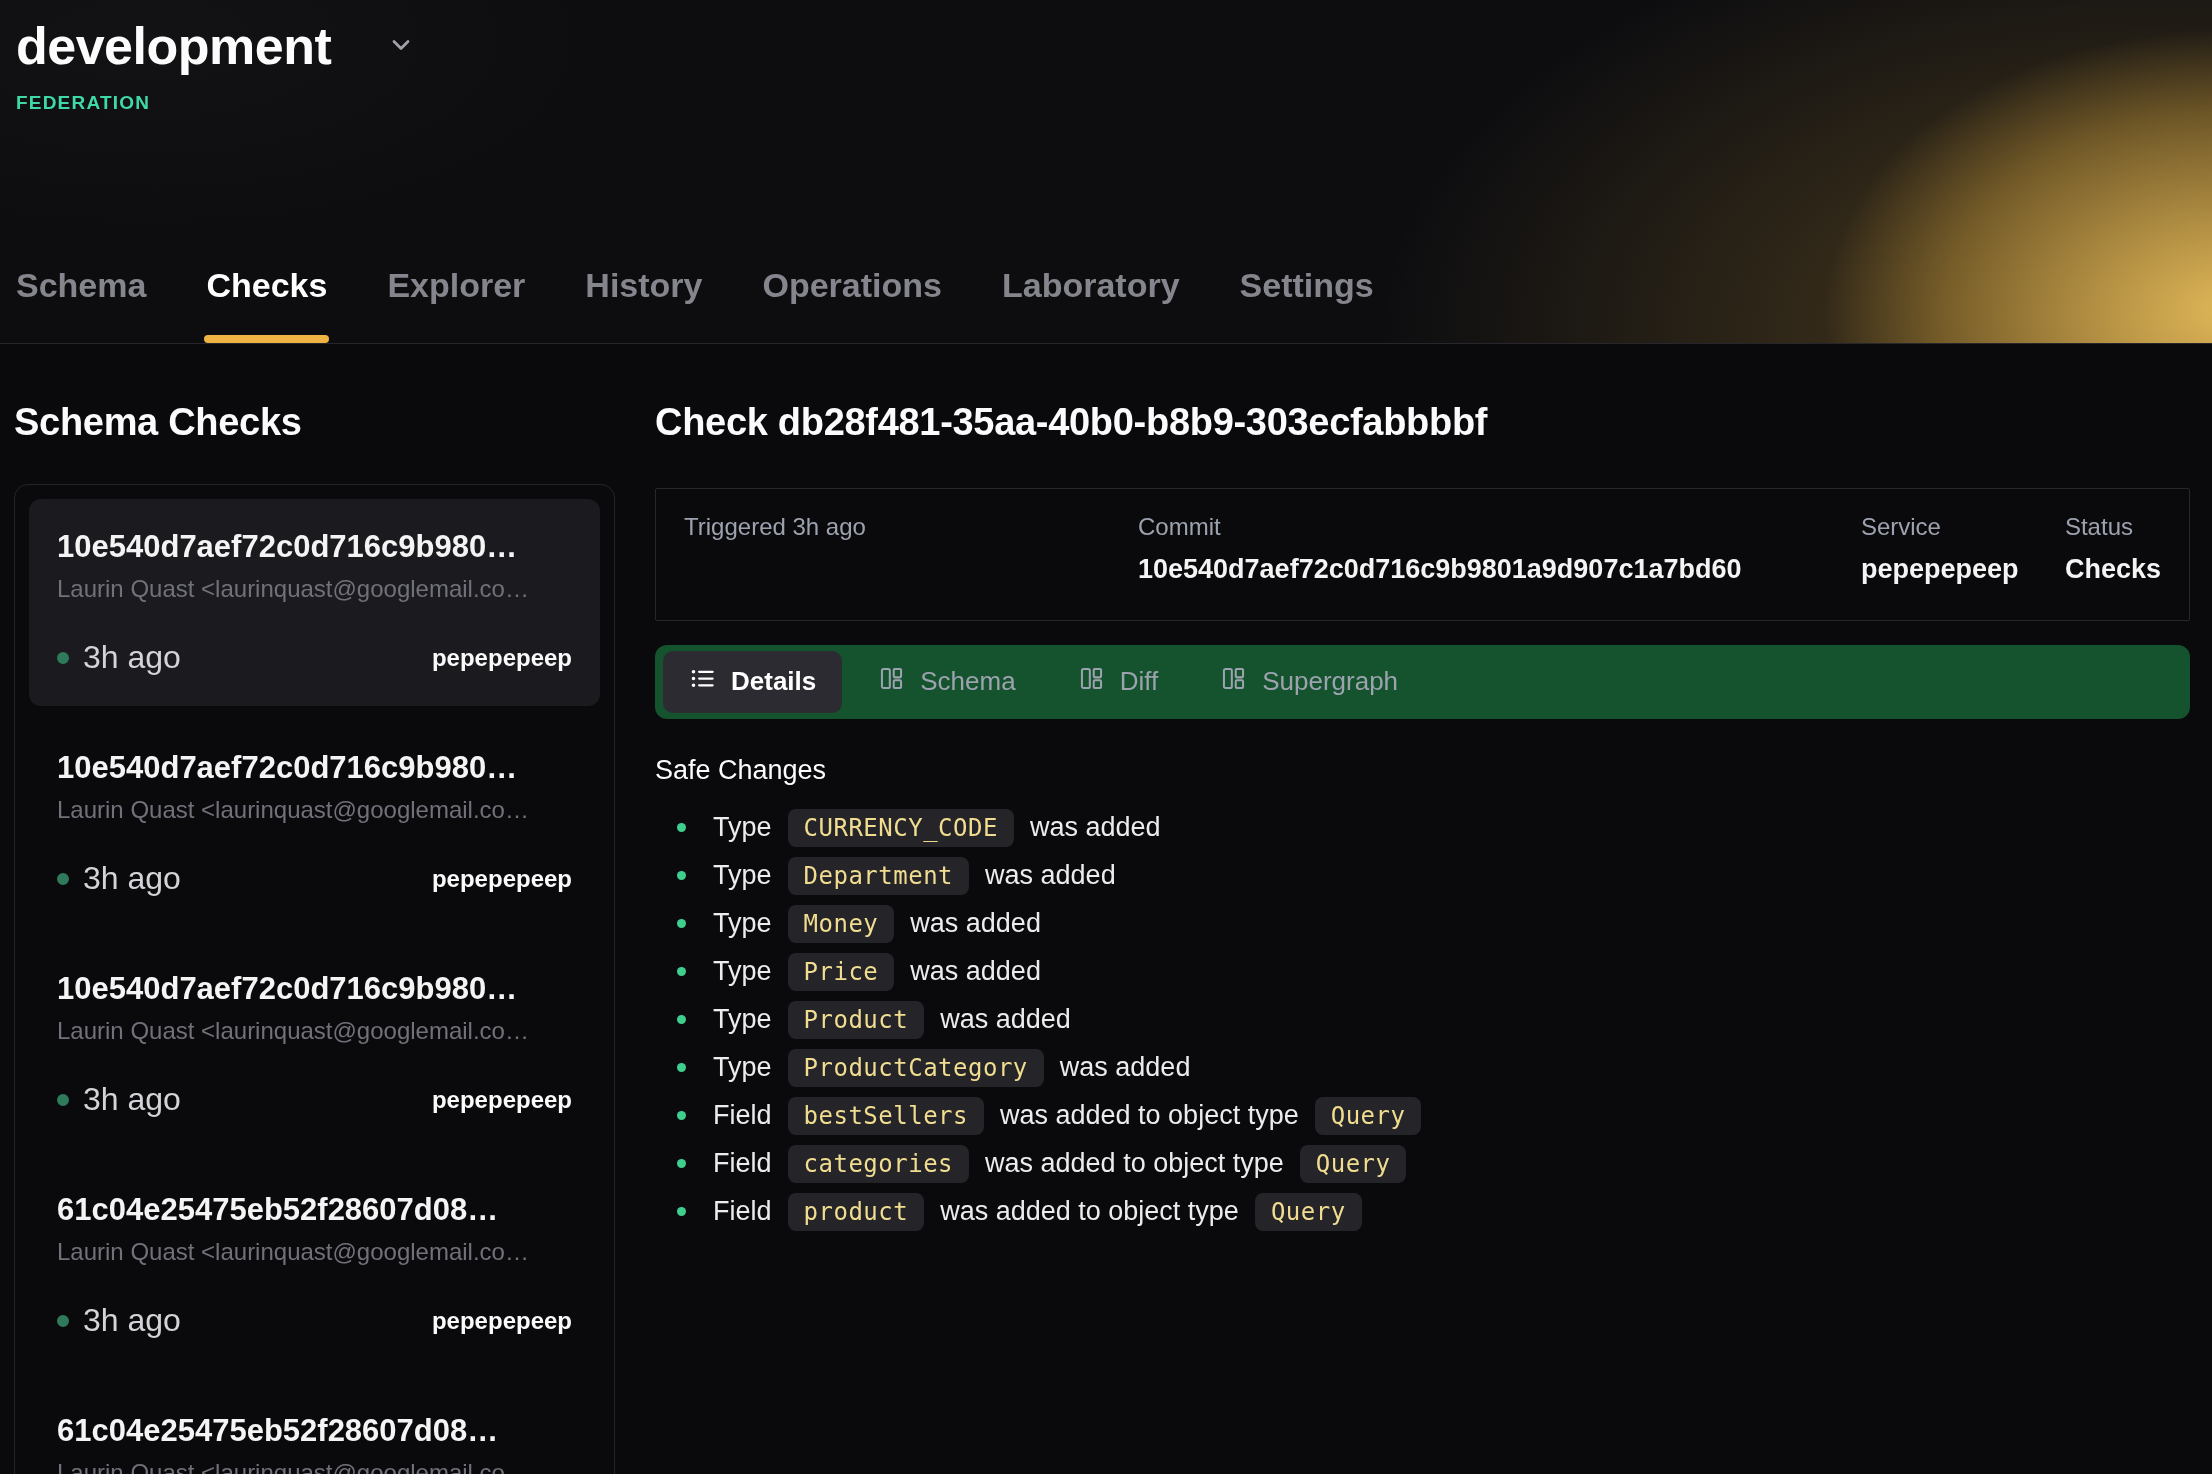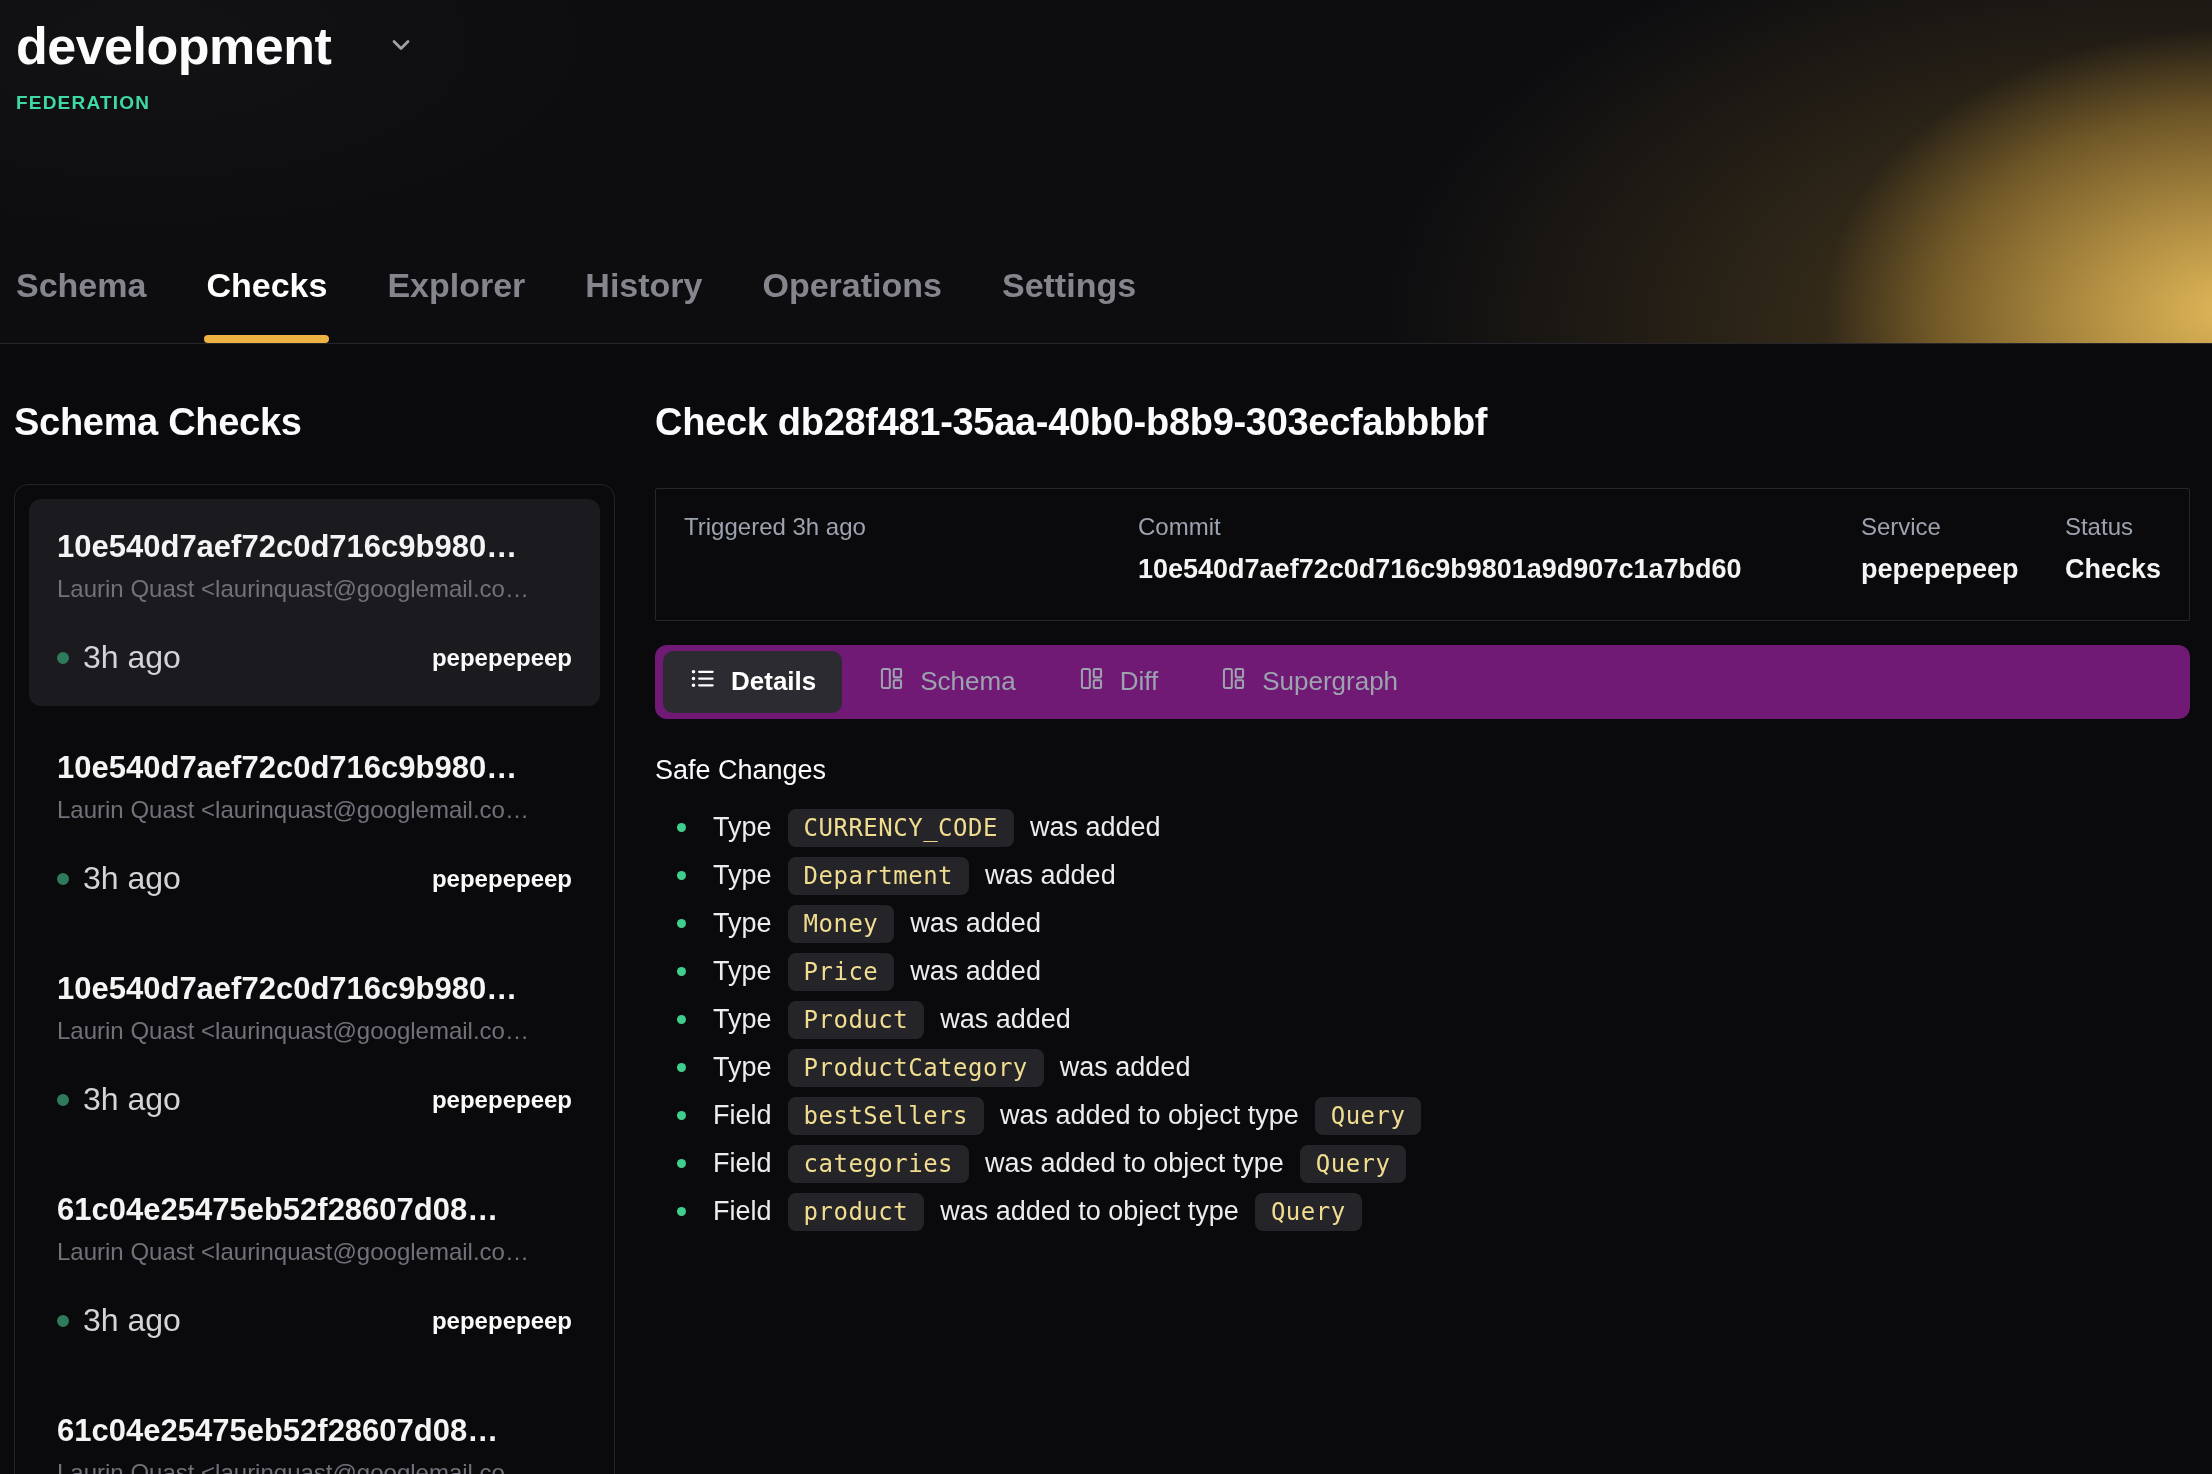--- a/index.html
+++ b/index.html
@@ -68,21 +68,21 @@
   }
   .info-col-triggered { flex:0 0 454px; }
   .info-col-commit { flex:1 1 auto; min-width:0; }
   .info-col-service { flex:0 0 204px; }
   .info-col-status { flex:0 0 auto; }
   .info-label { font-size:24px; color:#9ca3af; }
   .info-value { margin-top:8px; font-size:27px; font-weight:700; color:#f4f4f5; line-height:1.5; }
   .info-col-triggered .info-value { max-width:430px; }
   
   .detail-tabs {
-    margin-top:24px; background:#701a75; border-radius:12px;
+    margin-top:24px; background:#14532d; border-radius:12px;
     padding:8px; display:flex; align-items:center; gap:10px; height:74px;
   }
   .dtab {
     display:flex; align-items:center; gap:15px; padding:14px 26px;
     border-radius:10px; font-size:26px; color:#9ca3af; cursor:pointer;
     background:none; border:none; font-family:inherit;
   }
   .dtab.active { background:#2b2b31; color:#ffffff; font-weight:700; }
   .dtab svg { flex:none; }
   
@@ -115,20 +115,21 @@
       </span>
     </button>
   </div>
   <div class="federation">FEDERATION</div>
   <nav class="tabs">
     <button class="tab">Schema</button>
     <button class="tab active">Checks</button>
     <button class="tab">Explorer</button>
     <button class="tab">History</button>
     <button class="tab">Operations</button>
+    <button class="tab">Laboratory</button>
     <button class="tab">Settings</button>
   </nav>
 </header>
 
 <main class="main">
 
   <aside class="sidebar">
     <h2 class="pane-title">Schema Checks</h2>
     <div class="checks-list">
 

